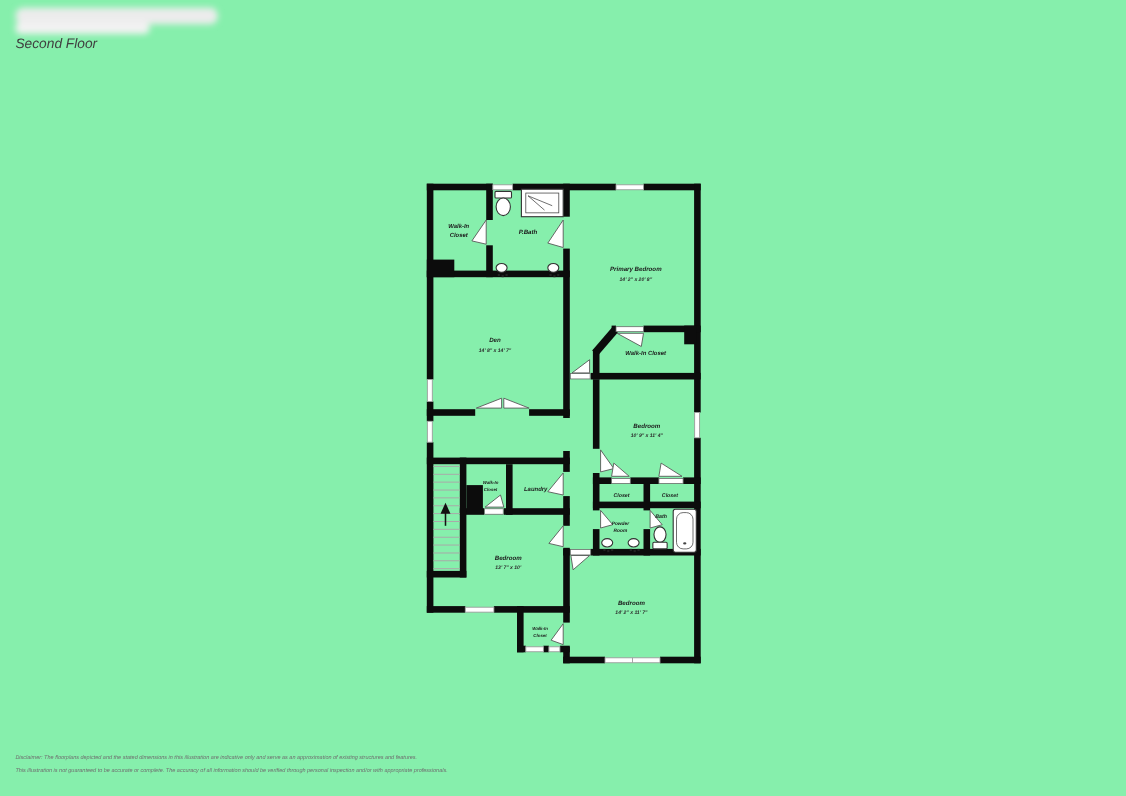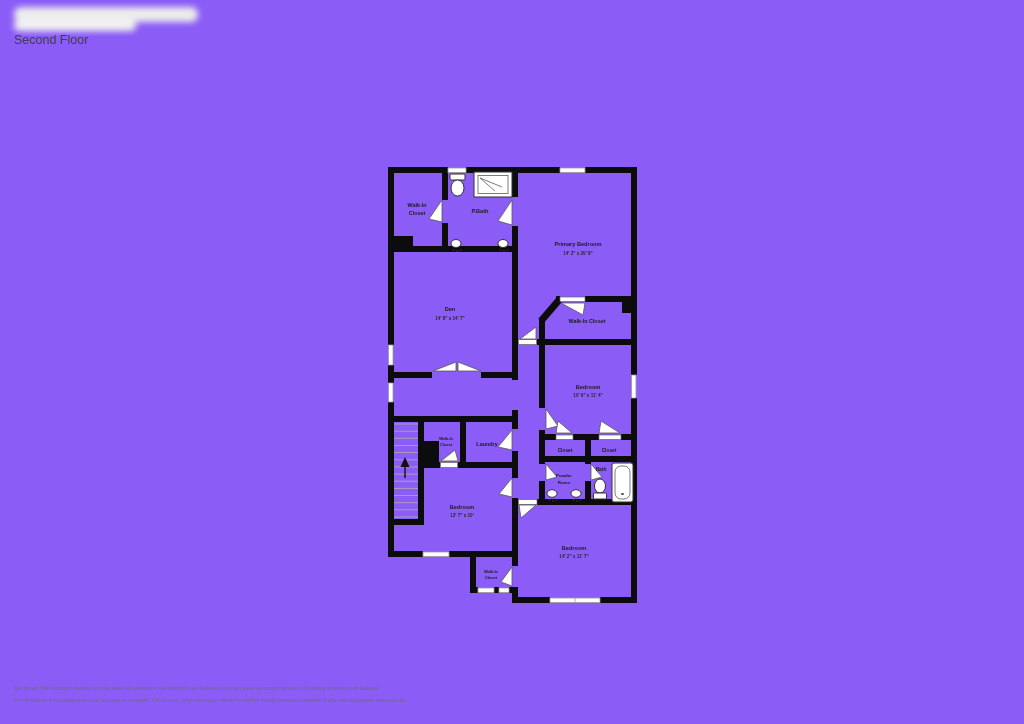--- a/index.html
+++ b/index.html
@@ -1,17 +1,17 @@
 <!DOCTYPE html>
 <html><head>
 <meta charset="utf-8">
 <style>
   html,body{margin:0;padding:0;background:#ffffff;}
-  .page{position:relative;width:1024px;height:724px;background:#8b5cf6;overflow:hidden;
-        font-family:"Liberation Sans", sans-serif;}
+  .page{position:relative;width:1024px;height:724px;background:#86efac;overflow:hidden;
+        font-family:"Liberation Sans", sans-serif;font-style:italic;}
   svg{position:absolute;left:0;top:0;}
   .room-name{font-family:"Liberation Sans",sans-serif;font-weight:bold;fill:#1c1c1c;}
   .room-dims{font-family:"Liberation Sans",sans-serif;font-weight:bold;fill:#2a2a2a;}
   .walls rect{fill:#0c0c0c;}
   .fix{fill:#ffffff;stroke:#333;stroke-width:1;}
   .fix2{fill:none;stroke:#444;stroke-width:0.7;}
   .swing{fill:#ffffff;stroke:#555;stroke-width:0.8;}
   .leaf{fill:#ffffff;stroke:#666;stroke-width:0.7;}
   .win{fill:#ffffff;stroke:#9a9a9a;stroke-width:0.8;}
   .tread{stroke:#a9a9a9;stroke-width:0.9;}

